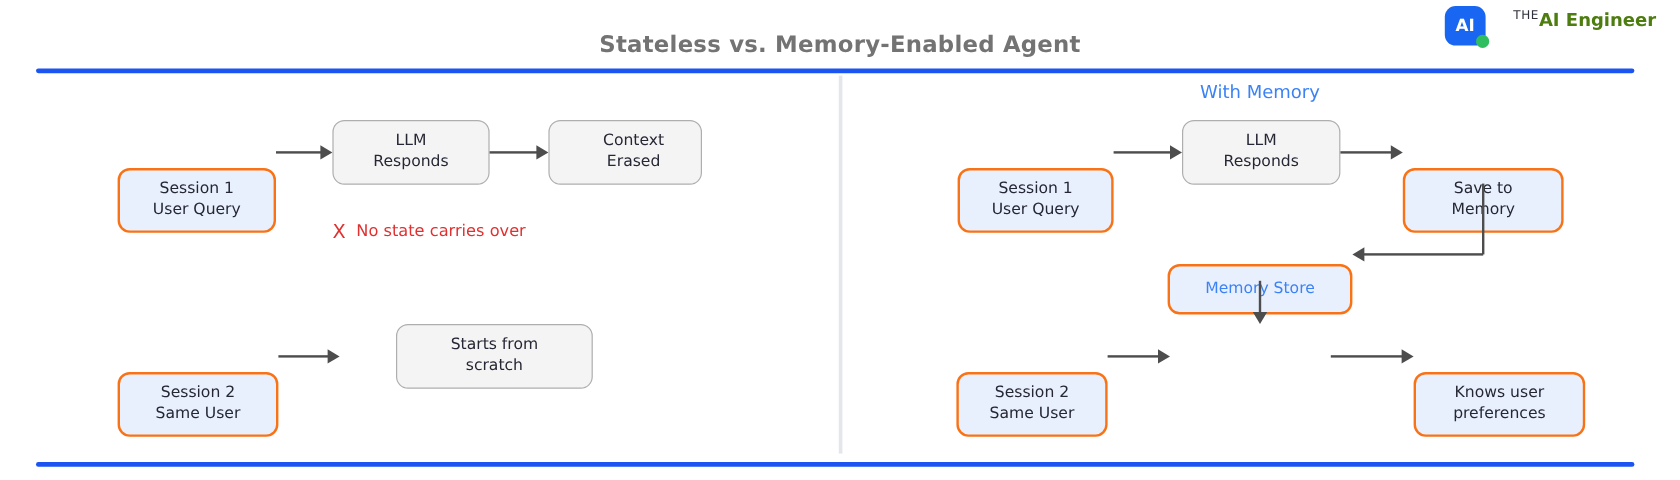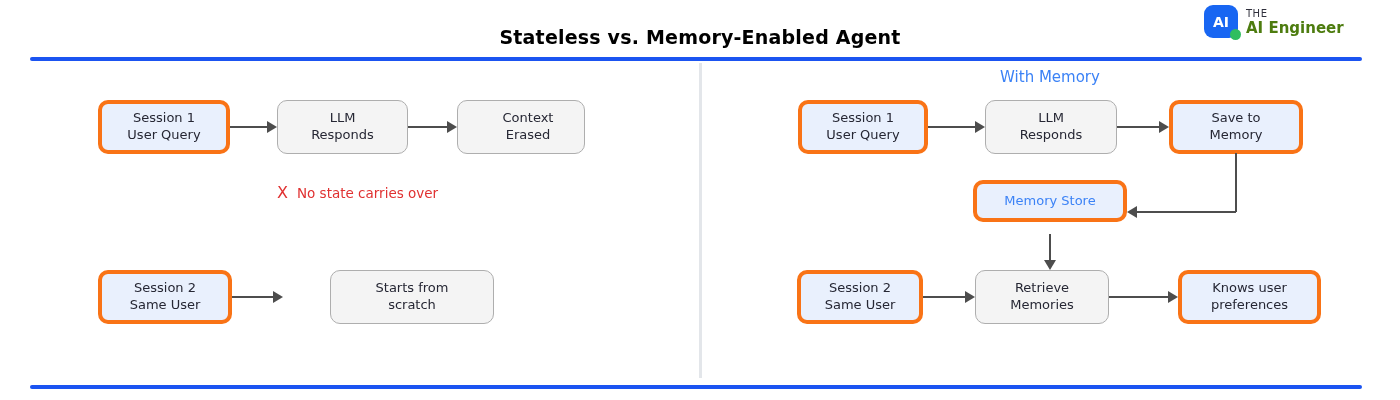--- a/index.html
+++ b/index.html
@@ -2,49 +2,49 @@
 <html><head>
 <meta charset="utf-8">
 <style>
   html,body{margin:0;padding:0;background:#ffffff;}
   #canvas{
     position:relative;width:1400px;height:400px;overflow:hidden;
     background:#ffffff;font-family:"DejaVu Sans","Liberation Sans",sans-serif;
   }
   .title{
     position:absolute;left:350px;top:26px;width:700px;text-align:center;
-    font-size:19px;font-weight:bold;color:#000000;letter-spacing:.2px;
+    font-size:19px;font-weight:bold;color:#737373;letter-spacing:.2px;
   }
   
   .logo{position:absolute;left:1204px;top:5px;display:flex;align-items:flex-start;}
   .logo-badge{
     position:relative;width:34px;height:33px;background:#1866f2;border-radius:9px;
     display:flex;align-items:center;justify-content:center;
     color:#ffffff;font-weight:bold;font-size:14px;
   }
   .logo-dot{position:absolute;right:-3px;bottom:-2px;width:11px;height:11px;border-radius:50%;background:#2fbe5f;}
-  .logo-text{margin-left:8px;display:flex;flex-direction:column;line-height:1.1;padding-top:3px;}
+  .logo-text{margin-left:23px;display:flex;flex-direction:row;line-height:1.1;padding-top:3px;}
   .logo-the{font-size:10px;color:#30303c;letter-spacing:.5px;}
   .logo-brand{font-size:15px;font-weight:bold;color:#4d7c0f;margin-top:1px;}
   
   .rule{position:absolute;left:30px;width:1332px;height:4px;background:#1b54f1;border-radius:2px;}
   .rule.top{top:57px;}
   .rule.bottom{top:385px;}
   .divider{position:absolute;left:699px;top:63px;width:3px;height:315px;background:#e3e6ea;}
   
   .panel-heading{position:absolute;top:68px;width:400px;text-align:center;font-size:15px;}
   .heading-left{left:150px;color:#9aa0a8;}
   .heading-right{left:850px;color:#3b82f6;}
   
   .node{
     position:absolute;height:54px;border-radius:10px;box-sizing:border-box;
     display:flex;align-items:center;justify-content:center;text-align:center;
     font-size:13px;line-height:1.3;color:#262734;white-space:pre-line;
   }
-  .node.blue{border:4px solid #f97316;background:#e9f0fd;}
+  .node.blue{border:2px solid #f97316;background:#e9f0fd;margin-top:40px;}
   .node.gray{border:1.5px solid #aeaeae;background:#f4f4f4;}
   .node.store{height:42px;color:#3b82f6;}
   
   .hline{position:absolute;height:2px;background:#4d4d4d;}
   .vline{position:absolute;width:2px;background:#4d4d4d;}
   .head-right{position:absolute;width:0;height:0;border-top:6px solid transparent;border-bottom:6px solid transparent;border-left:10px solid #4d4d4d;}
   .head-left{position:absolute;width:0;height:0;border-top:6px solid transparent;border-bottom:6px solid transparent;border-right:10px solid #4d4d4d;}
   .head-down{position:absolute;width:0;height:0;border-left:6px solid transparent;border-right:6px solid transparent;border-top:10px solid #4d4d4d;}
   
   .annotation{position:absolute;left:277px;top:185px;display:flex;align-items:center;gap:9px;color:#e03131;}
@@ -122,21 +122,19 @@
   <div class="node blue store" style="left:973px;top:180px;width:154px;">Memory Store</div>
 
   <div class="vline" style="left:1049px;top:234px;height:27px;"></div>
   <div class="head-down" style="left:1044px;top:260px;"></div>
 
   <div class="node blue" style="left:797px;top:270px;width:126px;">Session 2
 Same User</div>
   <div class="hline" style="left:923px;top:296px;width:43px;"></div>
   <div class="head-right" style="left:965px;top:291px;"></div>
 
-  <div class="node gray" style="left:975px;top:270px;width:134px;">Retrieve
-Memories</div>
   <div class="hline" style="left:1109px;top:296px;width:60px;"></div>
   <div class="head-right" style="left:1168px;top:291px;"></div>
 
   <div class="node blue" style="left:1178px;top:270px;width:143px;">Knows user
 preferences</div>
 
 </div>
 
 </body></html>

